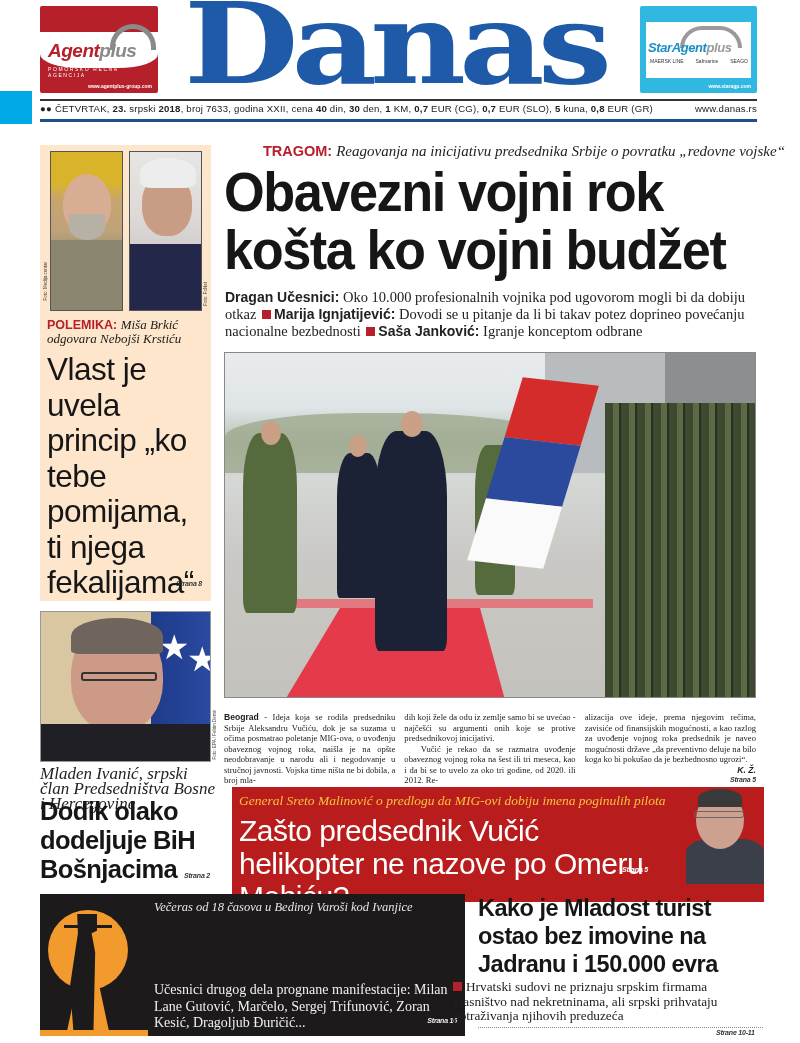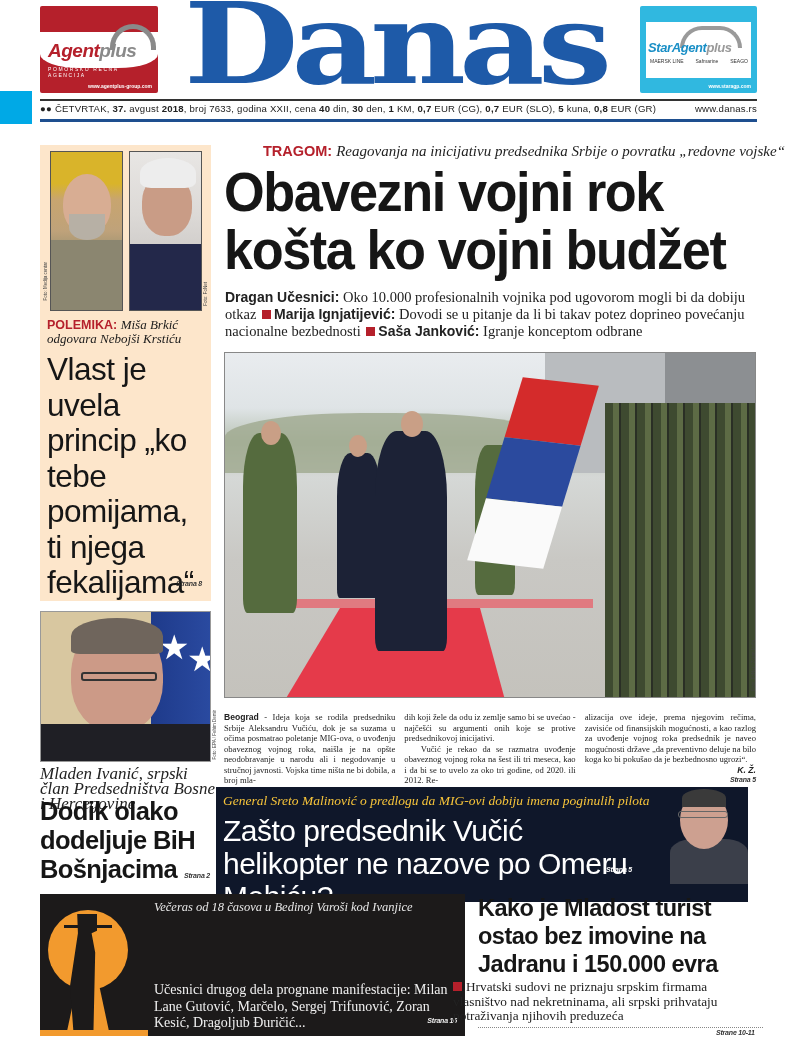--- a/index.html
+++ b/index.html
@@ -86,21 +86,21 @@
   .main-photo .guard { position: absolute; left: 380px; top: 50px; width: 152px; height: 296px; background: repeating-linear-gradient(90deg, #3e4a30 0 8px, #5d6b45 8px 14px, #2a2f25 14px 16px); }
   .main-photo .credit { position: absolute; right: -1px; bottom: 6px; }
 
   .body-cols { left: 224px; top: 712px; width: 532px; display: flex; gap: 9px; font-family: "Liberation Serif", serif; font-size: 8.6px; line-height: 10.5px; color: #222; text-align: justify; }
   .body-cols .col { flex: 1; }
   .body-cols .dateline-b { font-family: "Liberation Sans", sans-serif; font-weight: bold; }
   .body-cols .sig { font-weight: bold; font-style: italic; float: right; font-family: "Liberation Sans", sans-serif; }
   .body-cols .ref { display: block; text-align: right; clear: both; }
 
   
-  .red-banner { left: 216px; top: 787px; width: 532px; height: 115px; background: #0f172a; }
+  .red-banner { left: 232px; top: 787px; width: 532px; height: 115px; background: #b91c1c; }
   .red-banner .kicker { position: absolute; left: 7px; top: 6px; font-family: "Liberation Serif", serif; font-style: italic; font-size: 13.5px; color: #f7c43a; }
   .red-banner .head { position: absolute; left: 7px; top: 27px; width: 430px; font-size: 30px; line-height: 33px; color: #ffffff; letter-spacing: -0.5px; }
   .red-banner .ref { position: absolute; left: 390px; top: 79px; color: #ffffff; }
   .red-banner .person { position: absolute; right: 0; top: 0; width: 78px; height: 97px; overflow: hidden; }
   .red-banner .person .head { position: absolute; left: 10px; top: 4px; width: 48px; height: 58px; background: #cda090; border-radius: 50%; }
   .red-banner .person .hair { position: absolute; left: 12px; top: 2px; width: 44px; height: 18px; background: #3a3a3a; border-radius: 50% 50% 0 0; }
   .red-banner .person .coat { position: absolute; left: 0; top: 52px; width: 78px; height: 45px; background: #3b3f4a; border-radius: 30% 30% 0 0; }
   .red-banner .person .glasses { position: absolute; left: 8px; top: 24px; width: 50px; height: 7px; border: 1.5px solid #666; border-radius: 3px; }
 
   
@@ -147,22 +147,22 @@
     <span>SEAGO</span>
   </div>
   <div class="url">www.staragp.com</div>
 </div>
 
 <div class="abs dateline-top"></div>
 <div class="abs dateline">
   <span>
     <span>●●</span>
     <span>ČETVRTAK,</span>
-    <b>37.</b>
-    <span>avgust</span>
+    <b>23.</b>
+    <span>srpski</span>
     <b>2018</b><span>, broj 7633, godina XXII, cena</span>
     <b>40</b> <span>din,</span>
     <b>30</b> <span>den,</span>
     <b>1</b> <span>KM,</span>
     <b>0,7</b> <span>EUR (CG),</span>
     <b>0,7</b> <span>EUR (SLO),</span>
     <b>5</b> <span>kuna,</span>
     <b>0,8</b> <span>EUR (GR)</span>
   </span>
   <span>www.danas.rs</span>

